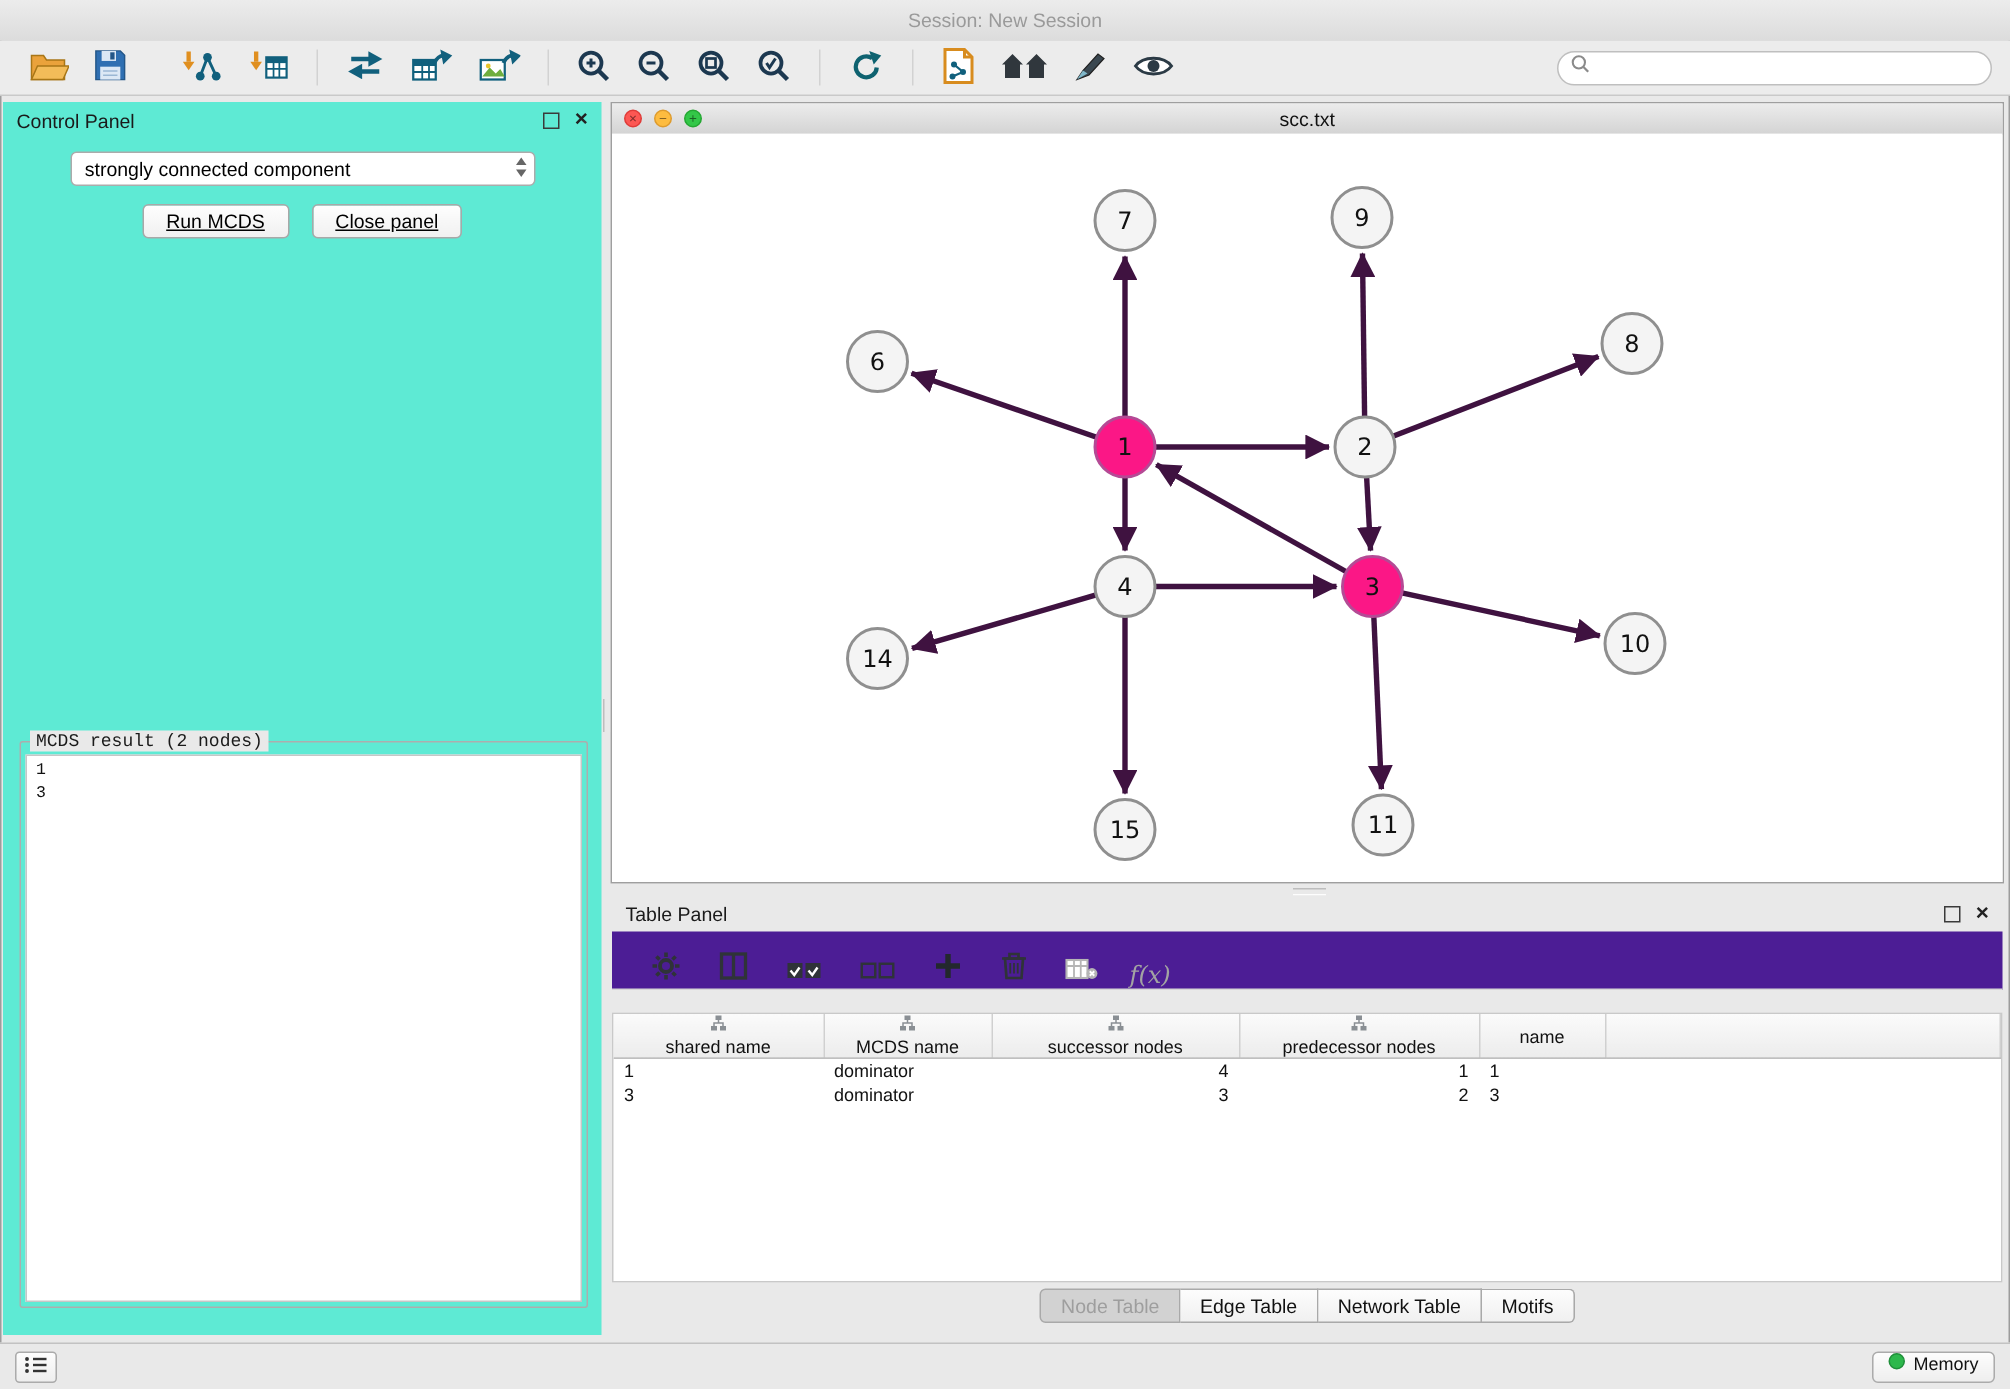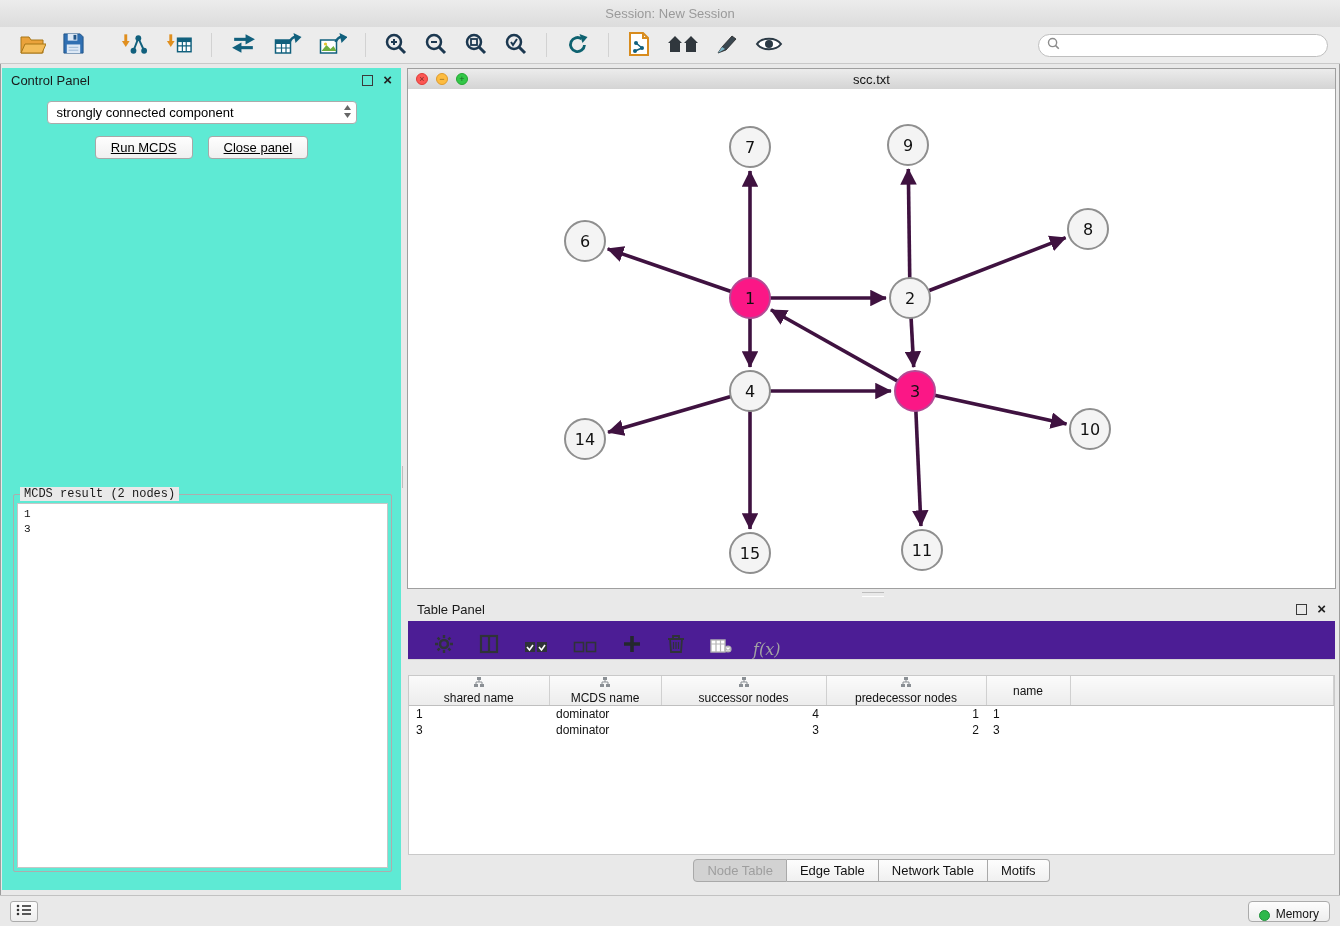--- a/index.html
+++ b/index.html
@@ -66,21 +66,21 @@
   table.data th .thc{display:flex;align-items:center;flex-direction:column;}
   table.data th .thlabel{flex:1;text-align:center;color:#111;}
   table.data td{height:16px;padding:0 7px;color:#111;white-space:nowrap;overflow:hidden;}
   td.al-right{text-align:right;padding-right:18px;}
   td.al-left{text-align:left;}
   .tp-tabs{position:absolute;left:0;right:0;bottom:7px;display:flex;justify-content:center;}
 
   
   .statusbar{position:absolute;left:0;right:0;bottom:0;height:31px;background:#e9e9e9;border-top:1px solid #c2c2c2;display:flex;align-items:center;padding:0 10px;box-sizing:border-box;}
   .list-btn{width:28px;height:21px;border:1px solid #ababab;border-radius:3px;background:linear-gradient(#fdfdfd,#eee);display:flex;align-items:center;justify-content:center;}
-  .mem-btn{margin-left:auto;height:21px;border:1px solid #ababab;border-radius:4px;background:linear-gradient(#fdfdfd,#eee);display:flex;align-items:flex-end;gap:6px;padding:0 10px;font-size:12px;color:#111;}
+  .mem-btn{margin-left:auto;height:21px;border:1px solid #ababab;border-radius:4px;background:linear-gradient(#fdfdfd,#eee);display:flex;align-items:flex-start;gap:6px;padding:0 10px;font-size:12px;color:#111;}
   .green-dot{width:9px;height:9px;border-radius:50%;background:#2db84c;border:1px solid #1f8f3a;}
 </style>
 </head>
 <body>
 
 <div class="app">
 
   <div class="titlebar">
     <span>Session: New Session</span>
   </div>

